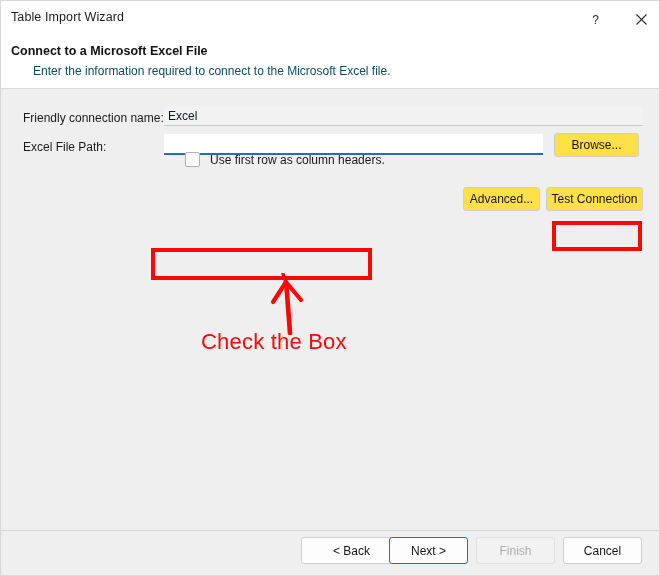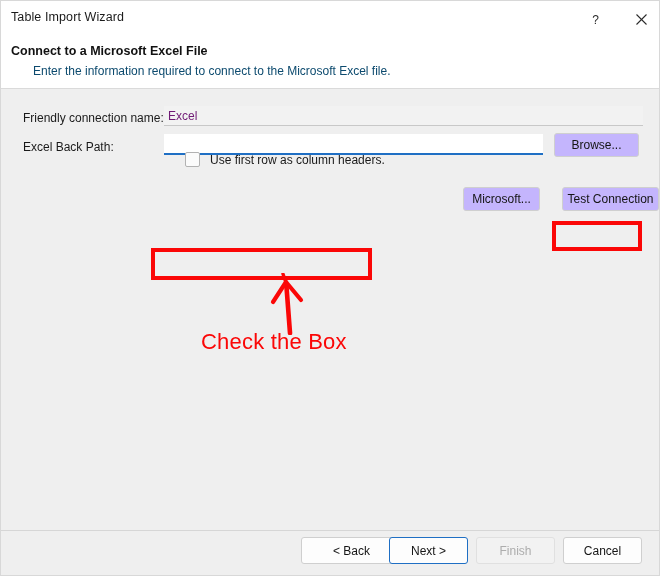--- a/index.html
+++ b/index.html
@@ -107,21 +107,21 @@
     position: absolute;
     left: 163px;
     top: 16px;
     width: 479px;
     height: 20px;
     background: #f2f2f2;
     border: none;
     border-bottom: 1px solid #c8c8c8;
     font-family: "Liberation Sans", sans-serif;
     font-size: 12px;
-    color: #701a75;
+    color: #0f172a;
     padding: 0 4px;
     outline: none;
   }
 
   #input-path {
     position: absolute;
     left: 163px;
     top: 44px;
     width: 379px;
     height: 21px;
@@ -131,21 +131,21 @@
     font-family: "Liberation Sans", sans-serif;
     font-size: 12px;
     color: #141414;
     padding: 0 4px;
     outline: none;
   }
 
   
   .btn {
     position: absolute;
-    background: #c4b5fd;
+    background: #fde047;
     border: 1px solid #cfcfcf;
     border-radius: 3px;
     font-family: "Liberation Sans", sans-serif;
     font-size: 12px;
     color: #151515;
     display: flex;
     align-items: center;
     justify-content: center;
     white-space: nowrap;
     cursor: default;
@@ -162,21 +162,20 @@
     left: 462px;
     top: 97px;
     width: 77px;
     height: 24px;
   }
   #btn-test {
     left: 545px;
     top: 97px;
     width: 97px;
     height: 24px;
-    margin-left: 16px;
   }
 
   
   #checkbox-row {
     position: absolute;
     left: 160px;
     top: 62px;
     display: flex;
     align-items: center;
     cursor: default;
@@ -298,31 +297,31 @@
   <div id="header-band">
     <div id="header-title">Connect to a Microsoft Excel File</div>
     <div id="header-sub">Enter the information required to connect to the Microsoft Excel file.</div>
   </div>
 
   <div id="body-area">
 
     <div class="form-label" id="lbl-friendly">Friendly connection name:</div>
     <input id="input-friendly" type="text" value="Excel" style="">
 
-    <div class="form-label" id="lbl-path">Excel Back Path:</div>
+    <div class="form-label" id="lbl-path">Excel File Path:</div>
     <input id="input-path" type="text" value="" style="">
 
     <button class="btn" id="btn-browse">Browse...</button>
 
     <div id="checkbox-row">
       <span id="checkbox-box"></span>
       <span id="checkbox-label">Use first row as column headers.</span>
     </div>
 
-    <button class="btn" id="btn-advanced">Microsoft...</button>
+    <button class="btn" id="btn-advanced">Advanced...</button>
     <button class="btn" id="btn-test">Test Connection</button>
 
     <div class="redbox" id="redbox-browse"></div>
     <div class="redbox" id="redbox-checkbox"></div>
 
     <svg id="annot-arrow" viewBox="0 0 64 62">
       <path d="M31 60 L27.5 14" stroke="#fb0707" stroke-width="4.6" stroke-linecap="round" fill="none"></path>
       <path d="M27 9 L14 29" stroke="#fb0707" stroke-width="4.2" stroke-linecap="round" fill="none"></path>
       <path d="M27 9 L42 27" stroke="#fb0707" stroke-width="4.2" stroke-linecap="round" fill="none"></path>
       <path d="M27.5 11 L24 1" stroke="#fb0707" stroke-width="3.4" stroke-linecap="round" fill="none"></path>

